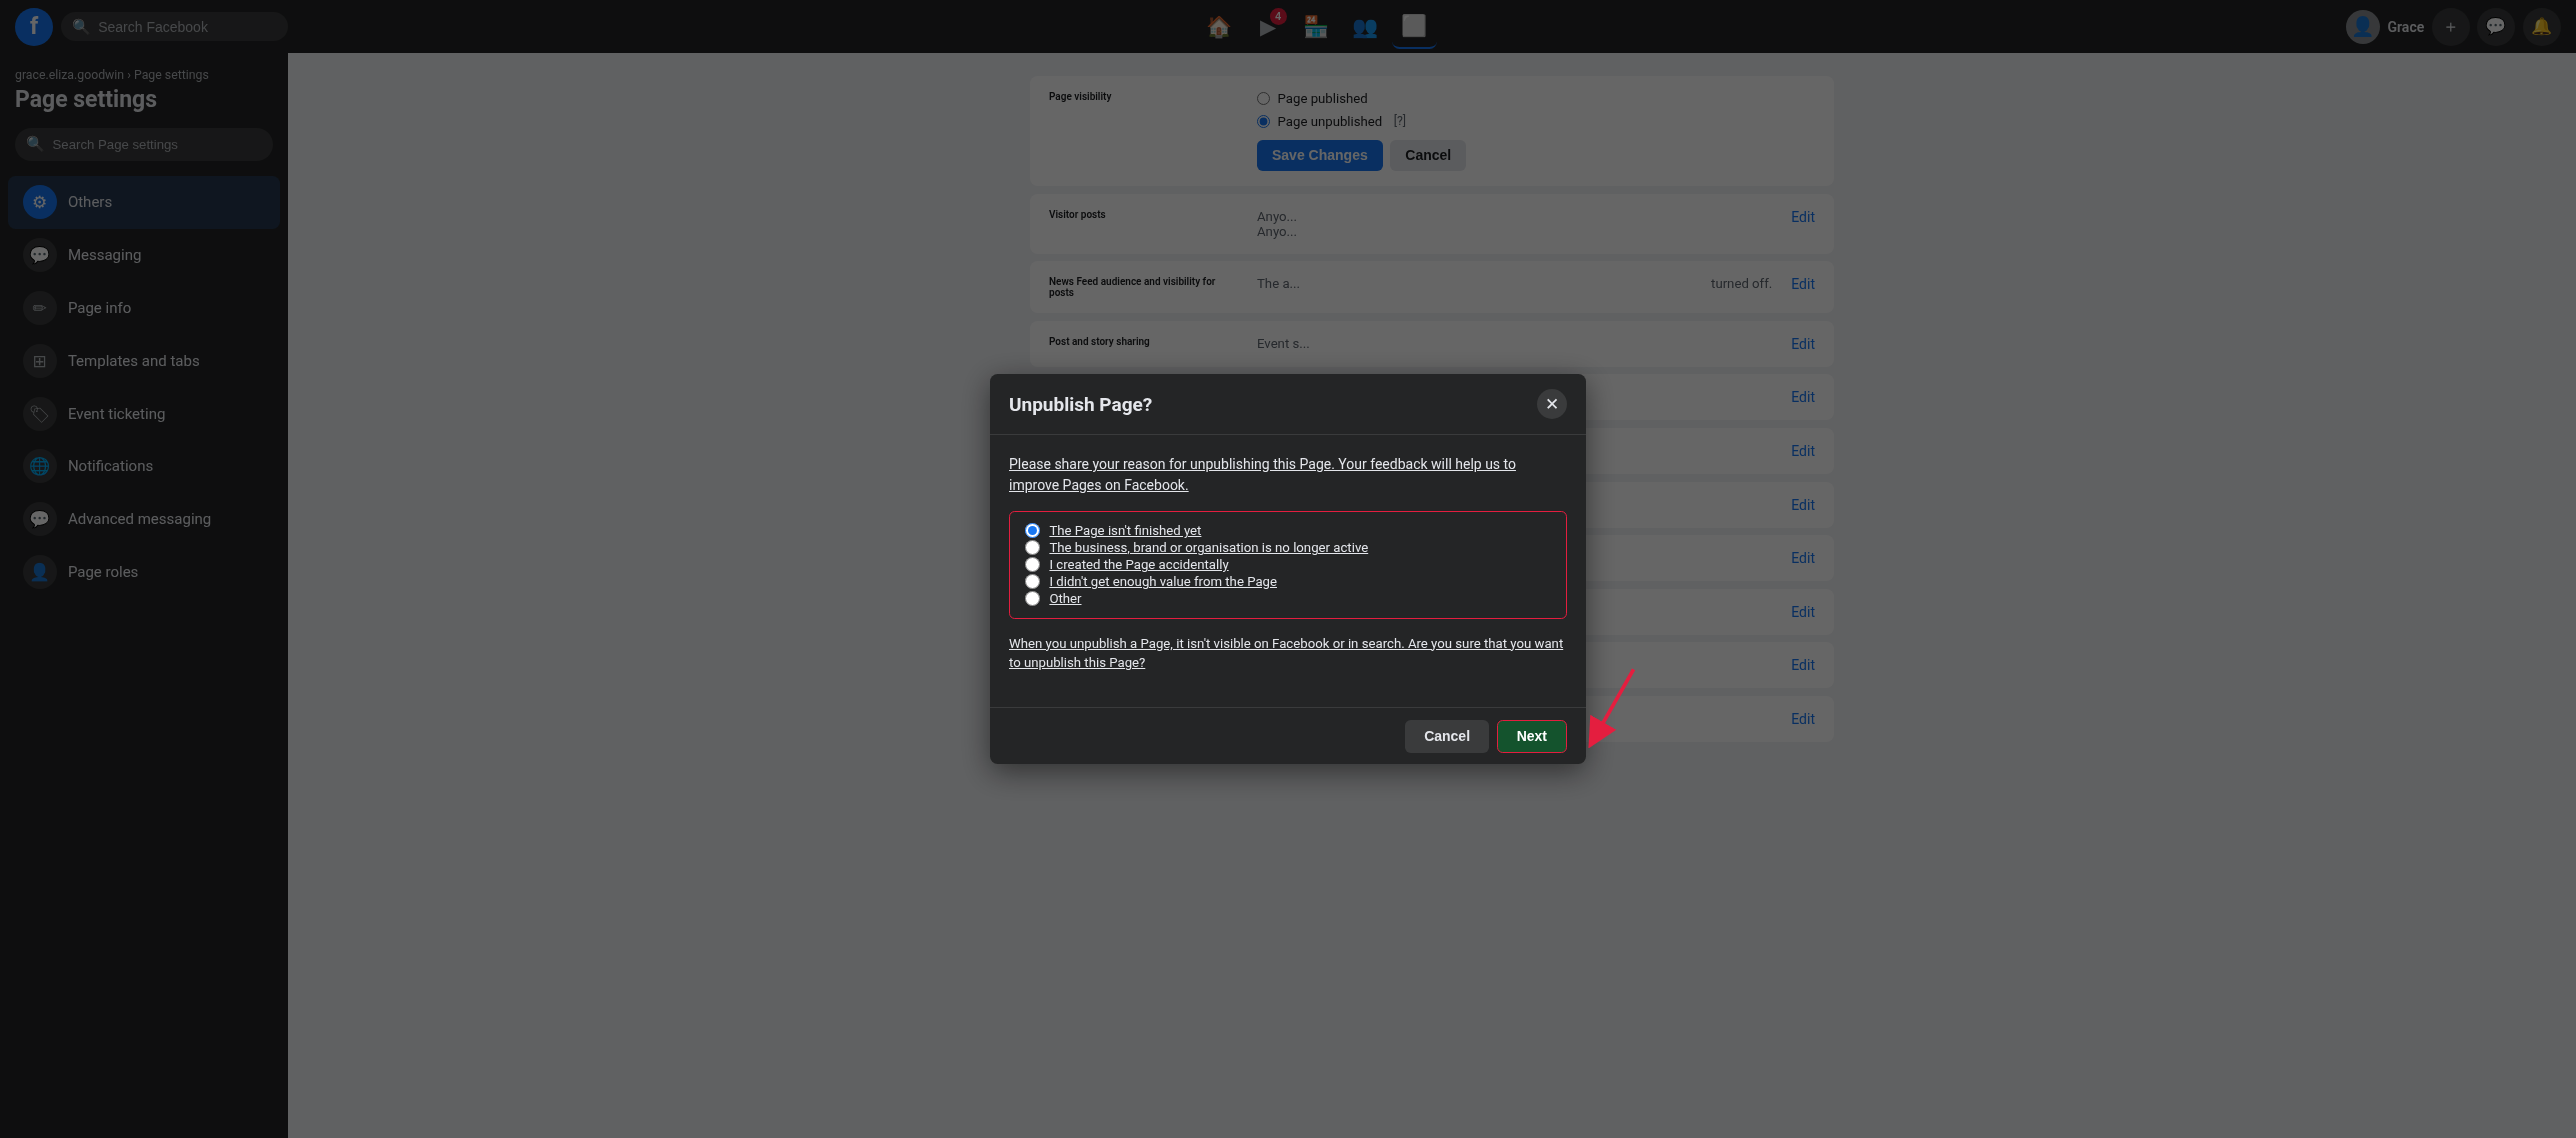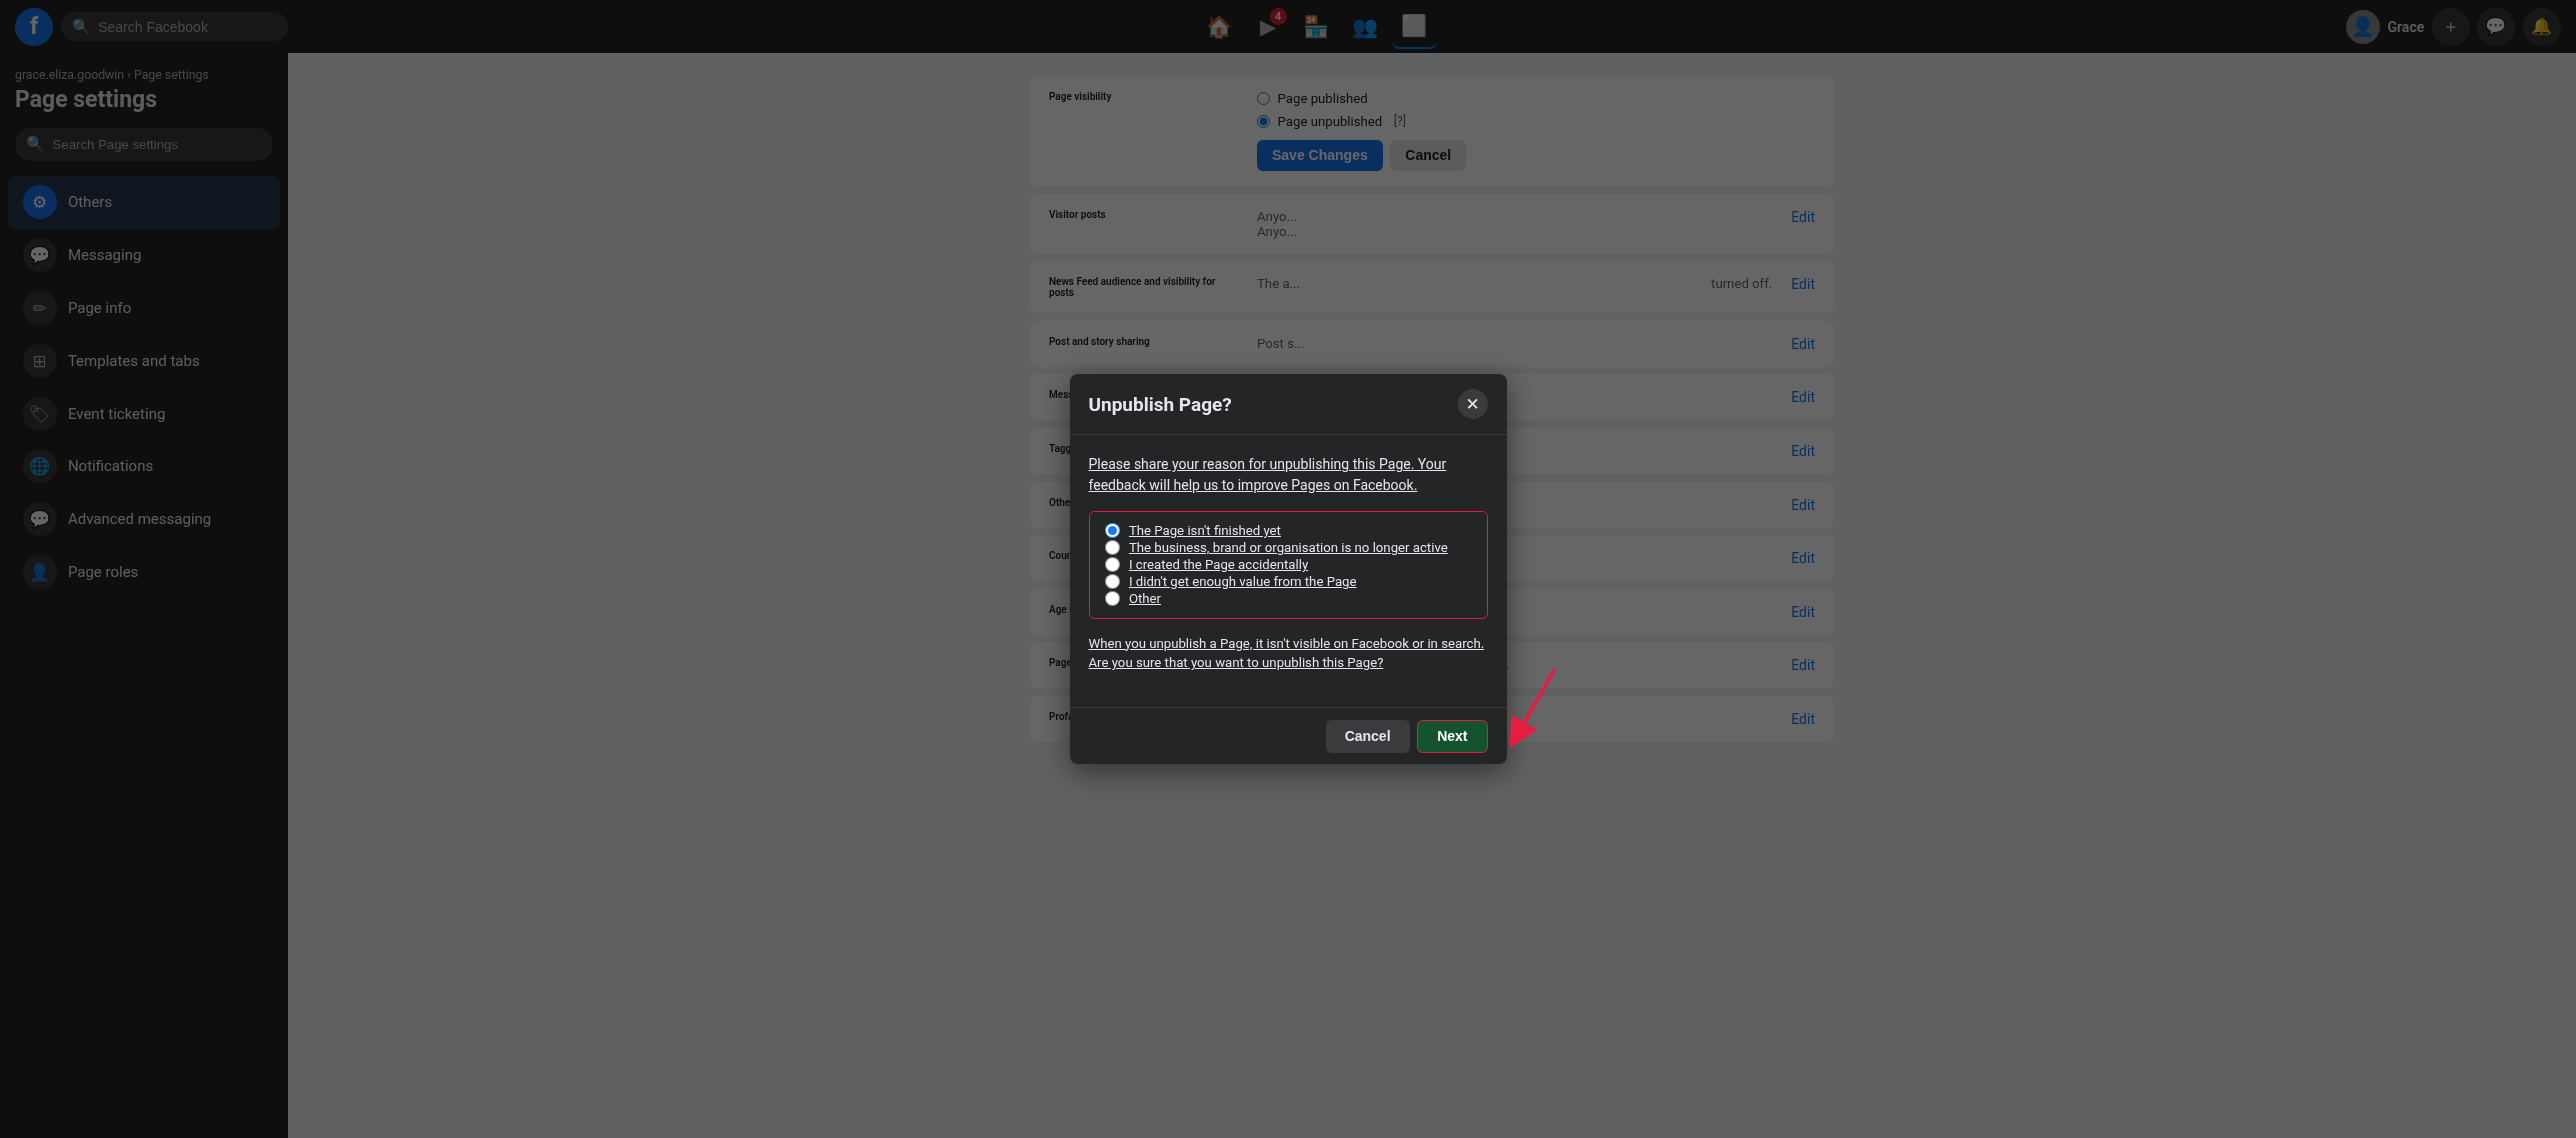--- a/index.html
+++ b/index.html
@@ -242,21 +242,21 @@
       top: 0; left: 0; right: 0; bottom: 0;
       background: rgba(0,0,0,0.6);
       display: flex;
       align-items: center;
       justify-content: center;
       z-index: 1000;
     }
     .modal {
       background: #242526;
       border-radius: 7.6px;
-      width: 437px;
+      width: 596px;
       max-width: 95vw;
       color: #e4e6eb;
       box-shadow: 0 7.6px 30px rgba(0,0,0,0.5);
       position: relative;
     }
     .modal-header {
       display: flex;
       align-items: center;
       justify-content: space-between;
       padding: 15px 19px;
@@ -456,21 +456,21 @@
           <div class="settings-row-label">News Feed audience and visibility for posts</div>
           <div class="settings-row-value">The a...</div>
           <div style="flex:1;color:#606770;font-size:13.2px;text-align:right;">turned off.</div>
           <div class="settings-row-edit">Edit</div>
         </div>
       </div>
 
       <div class="settings-section">
         <div class="settings-row">
           <div class="settings-row-label">Post and story sharing</div>
-          <div class="settings-row-value">Post s...</div>
+          <div class="settings-row-value">Event s...</div>
           <div class="settings-row-edit">Edit</div>
         </div>
       </div>
 
       <div class="settings-section">
         <div class="settings-row">
           <div class="settings-row-label">Messages</div>
           <div class="settings-row-value">Peopl...</div>
           <div class="settings-row-edit">Edit</div>
         </div>

